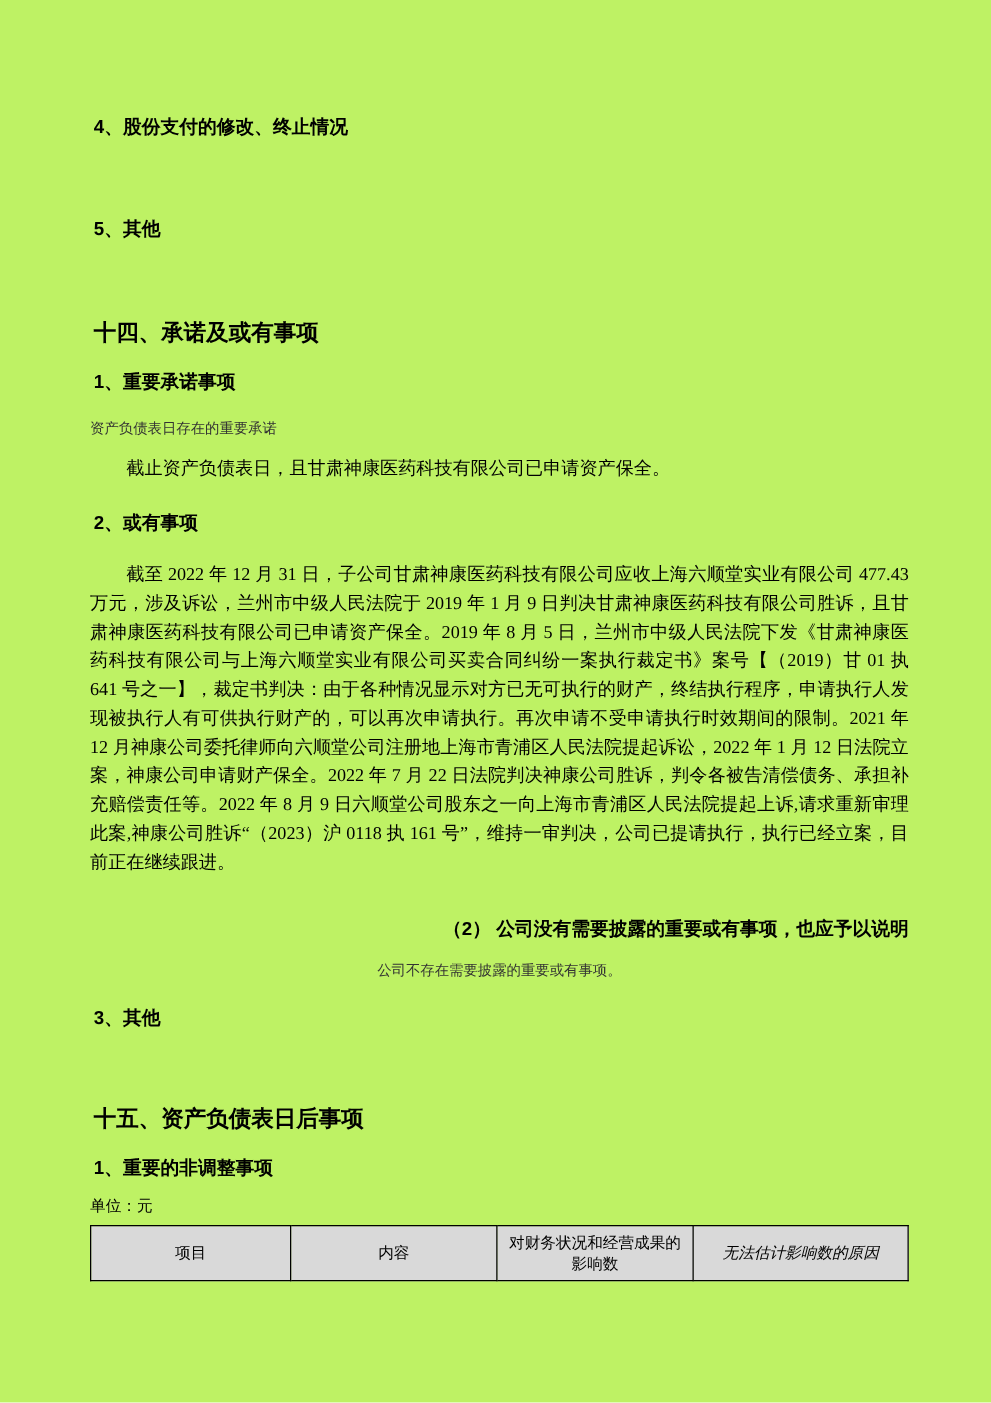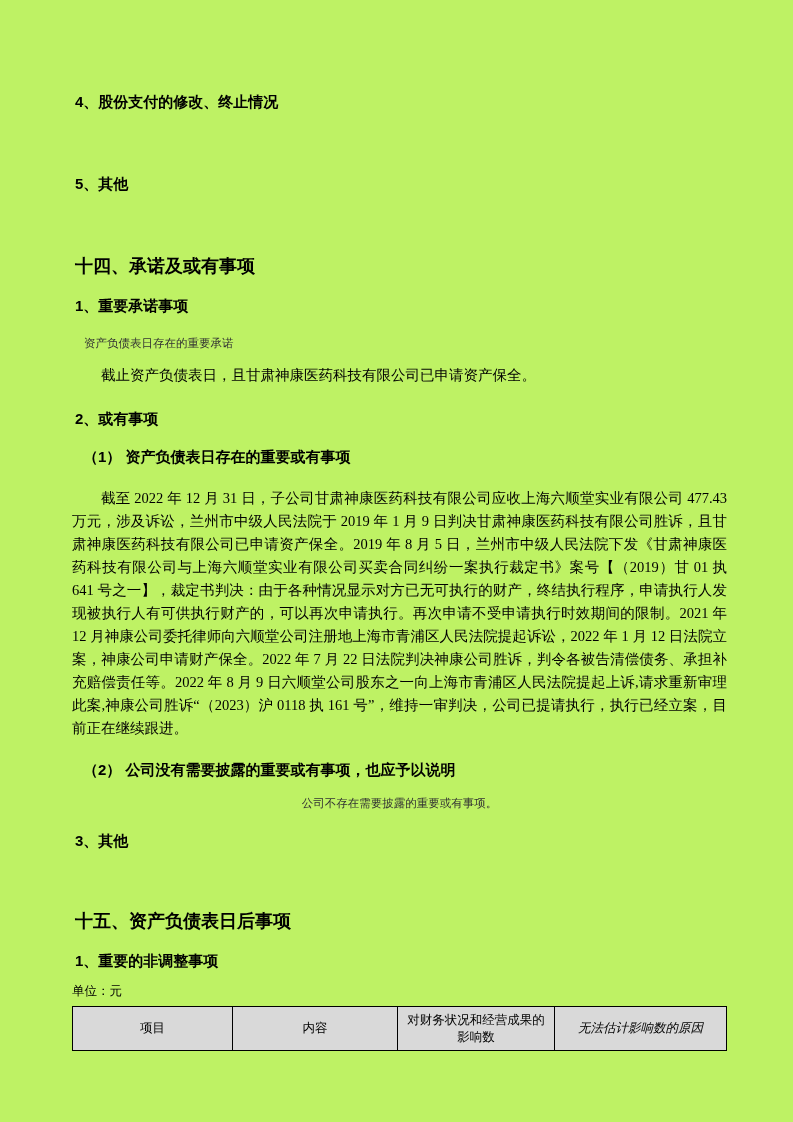--- a/index.html
+++ b/index.html
@@ -42,25 +42,25 @@
   }
   .body-text {
     font-size: 14.5px;
     line-height: 23px;
     text-align: justify;
     text-indent: 2em;
   }
   .mt-block-1 { margin-top: 62px; }   
   .mt-block-2 { margin-top: 60px; }   
   .mt-sub     { margin-top: 18px; }   
-  .mt-note    { margin-top: 20px; margin-left: 12px; }
+  .mt-note    { margin-top: 20px; }
   .mt-body1   { margin-top: 13px; }
   .mt-2       { margin-top: 22px; }   
   .mt-para    { margin-top: 20px; }
-  .mt-h2p     { margin-top: 20px; }
+  .mt-h2p     { margin-top: 32px; text-align: right; }
   .mt-note2   { margin-top: 16px; text-align: center; }
   .mt-other3  { margin-top: 20px; }
   .mt-big15   { margin-top: 58px; }
   .mt-nonadj  { margin-top: 18px; }
   .unit-line {
     margin-top: 12px;
     font-size: 12.5px;
     line-height: 16px;
     text-align: left;
     padding-right: 17px;
@@ -100,21 +100,20 @@
   <div class="h-big mt-block-2">十四、承诺及或有事项</div>
 
   <div class="h-sub mt-sub">1、重要承诺事项</div>
 
   <div class="note mt-note">资产负债表日存在的重要承诺</div>
 
   <div class="body-text mt-body1">截止资产负债表日，且甘肃神康医药科技有限公司已申请资产保全。</div>
 
   <div class="h-sub mt-2">2、或有事项</div>
 
-  <div class="h-sub h-paren mt-sub">（1） 资产负债表日存在的重要或有事项</div>
 
   <div class="body-text mt-para">截至 2022 年 12 月 31 日，子公司甘肃神康医药科技有限公司应收上海六顺堂实业有限公司 477.43 万元，涉及诉讼，兰州市中级人民法院于 2019 年 1 月 9 日判决甘肃神康医药科技有限公司胜诉，且甘肃神康医药科技有限公司已申请资产保全。2019 年 8 月 5 日，兰州市中级人民法院下发《甘肃神康医药科技有限公司与上海六顺堂实业有限公司买卖合同纠纷一案执行裁定书》案号【（2019）甘 01 执 641 号之一】，裁定书判决：由于各种情况显示对方已无可执行的财产，终结执行程序，申请执行人发现被执行人有可供执行财产的，可以再次申请执行。再次申请不受申请执行时效期间的限制。2021 年 12 月神康公司委托律师向六顺堂公司注册地上海市青浦区人民法院提起诉讼，2022 年 1 月 12 日法院立案，神康公司申请财产保全。2022 年 7 月 22 日法院判决神康公司胜诉，判令各被告清偿债务、承担补充赔偿责任等。2022 年 8 月 9 日六顺堂公司股东之一向上海市青浦区人民法院提起上诉,请求重新审理此案,神康公司胜诉“（2023）沪 0118 执 161 号”，维持一审判决，公司已提请执行，执行已经立案，目前正在继续跟进。</div>
 
   <div class="h-sub h-paren mt-h2p">（2） 公司没有需要披露的重要或有事项，也应予以说明</div>
 
   <div class="note mt-note2">公司不存在需要披露的重要或有事项。</div>
 
   <div class="h-sub mt-other3">3、其他</div>
 
   <div class="h-big mt-big15">十五、资产负债表日后事项</div>

